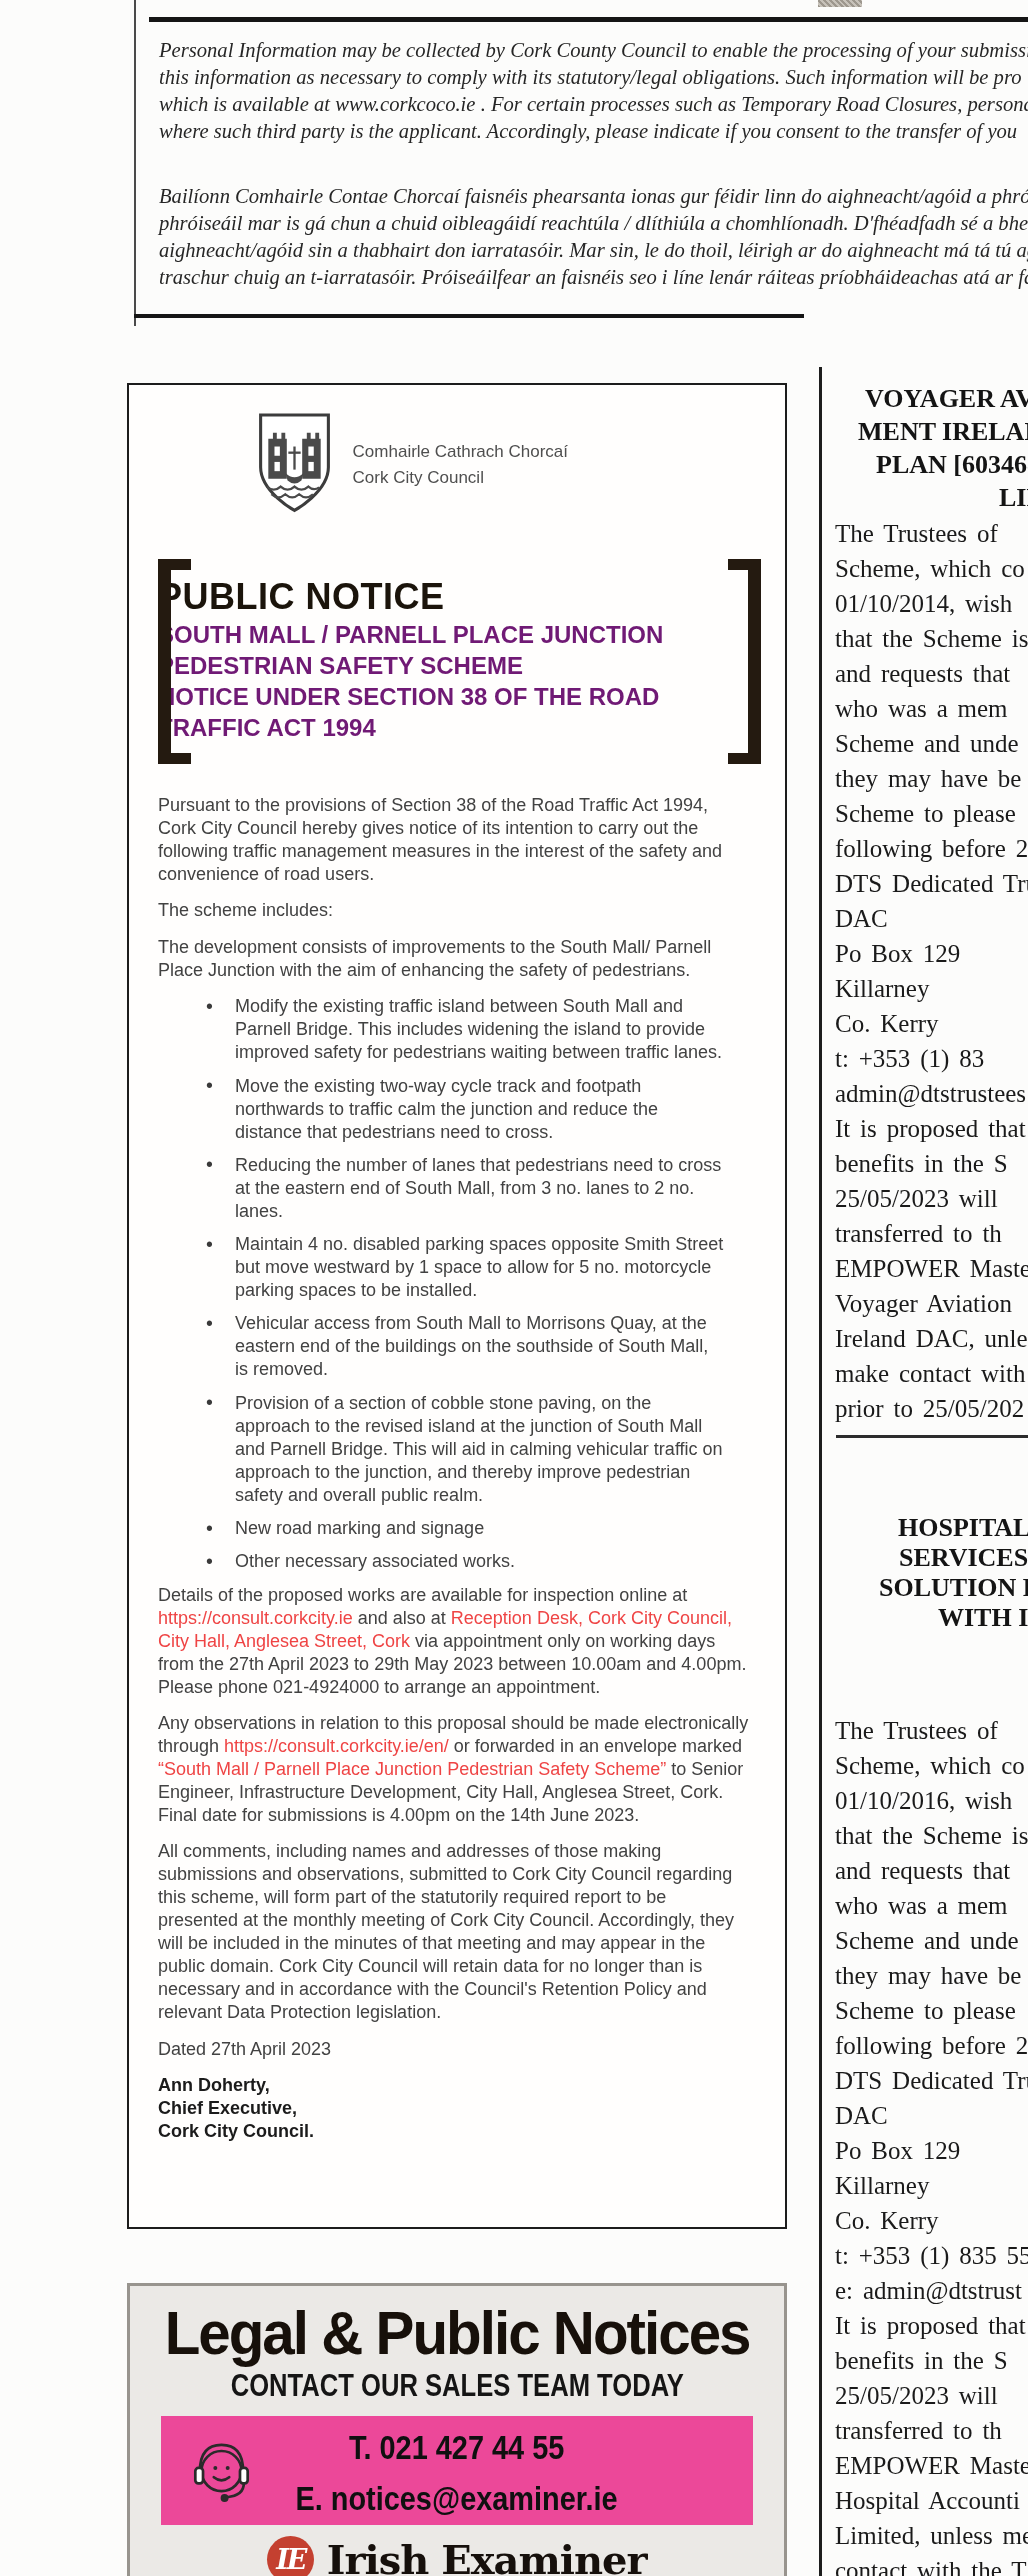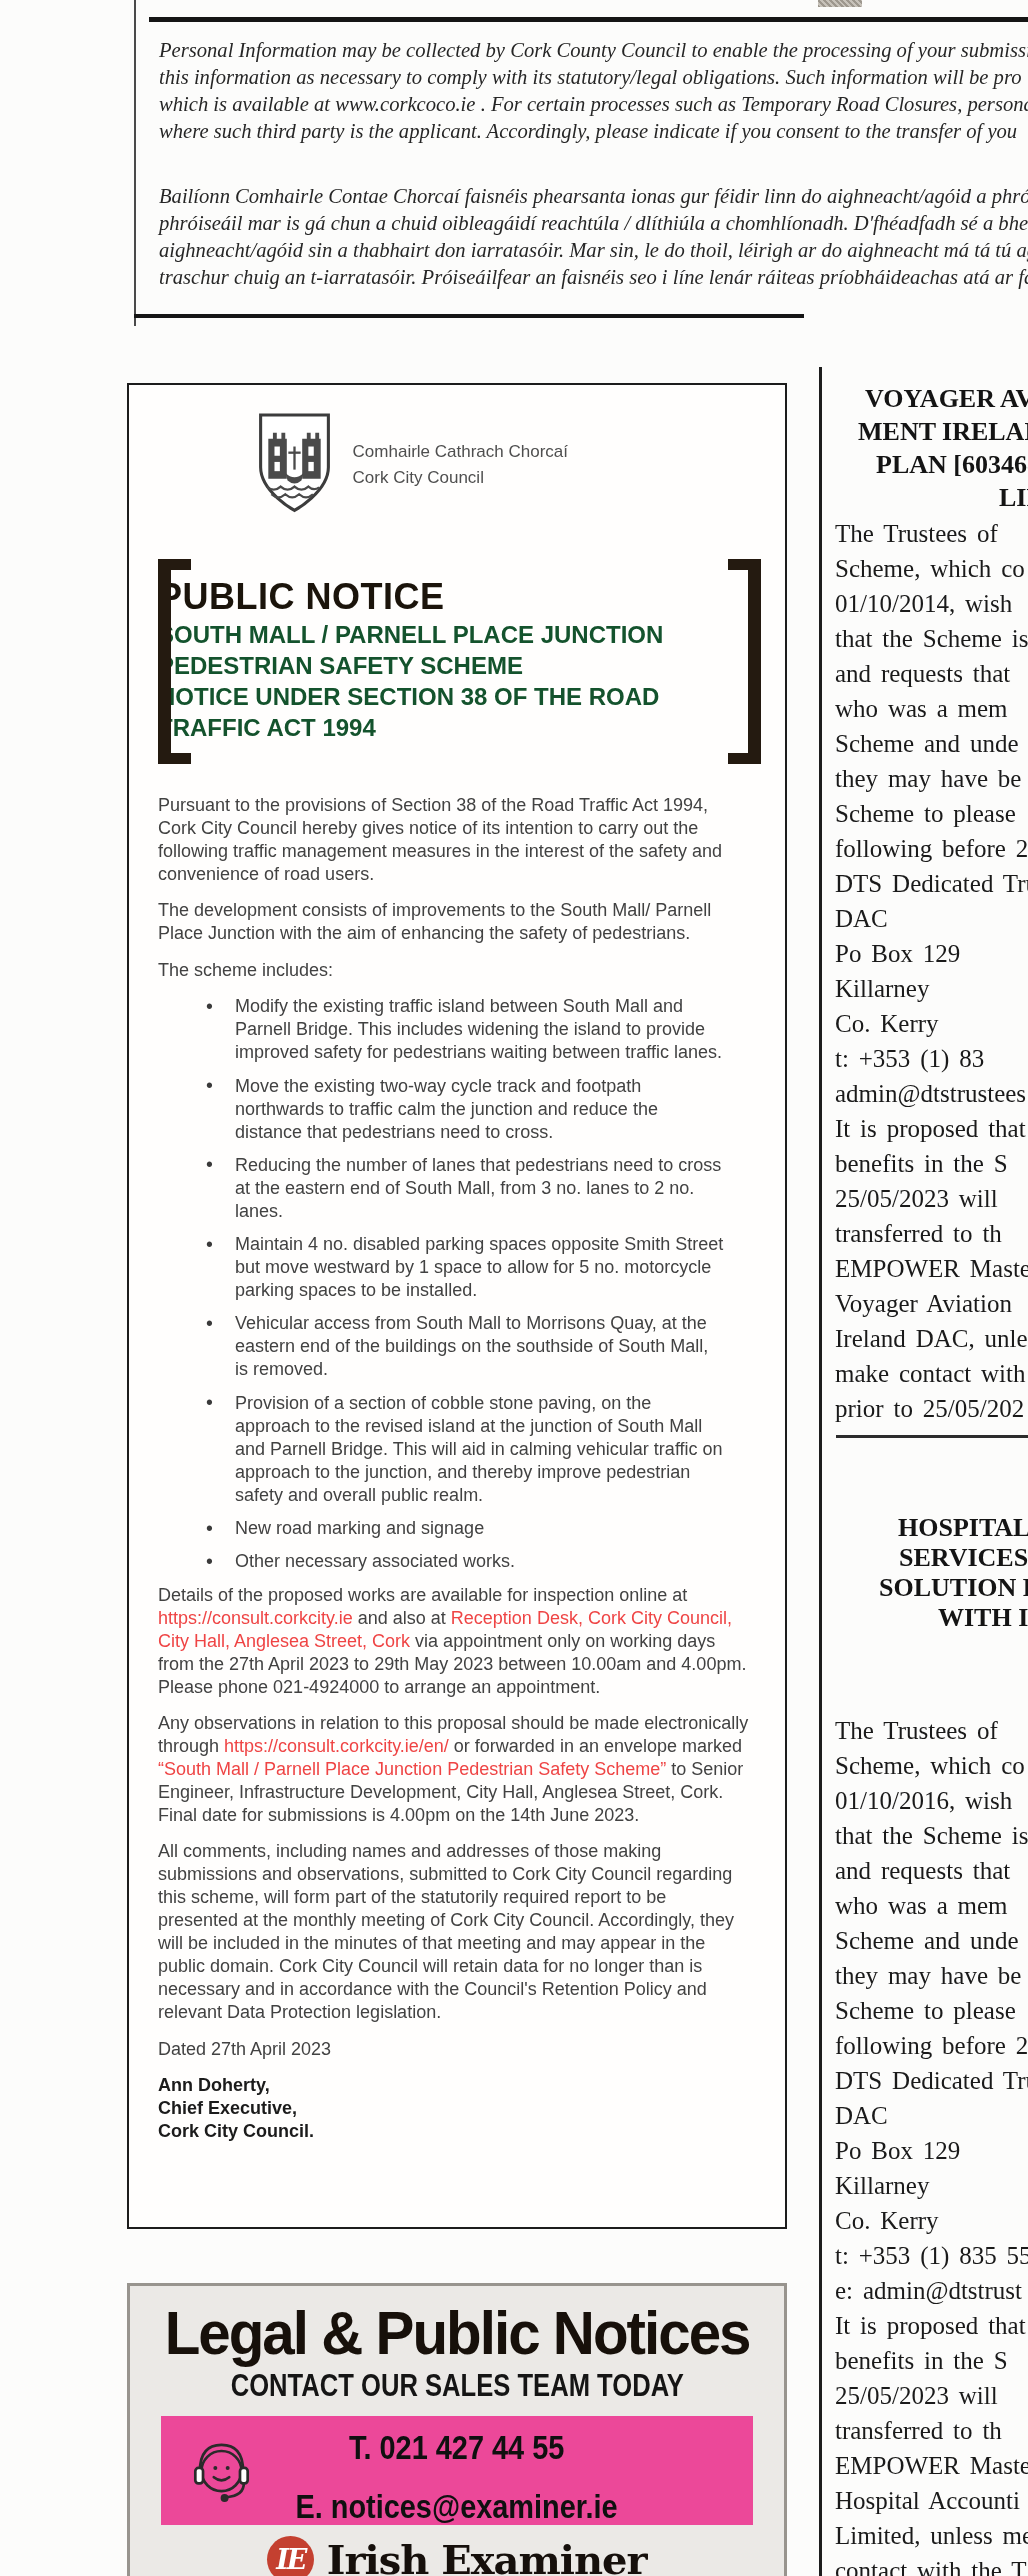--- a/index.html
+++ b/index.html
@@ -25,21 +25,21 @@
   }
   .crest-row{display:flex;align-items:flex-start;margin:27px 0 0 98px}
   .crest-svg{width:77px;height:106px;flex:0 0 auto}
   .org-text{margin:27px 0 0 19.6px;font-size:17px;line-height:26px;color:#4f4f4f}
 
   .header-block{position:relative;margin:41px auto 0;width:603px;padding:15.5px 0 21.6px}
   .bracket{position:absolute;top:0;bottom:0;width:33px;box-sizing:border-box}
   .bracket.left{left:0;border-left:13.4px solid #241a10;border-top:11.3px solid #241a10;border-bottom:11.3px solid #241a10}
   .bracket.right{right:0;border-right:13.4px solid #241a10;border-top:11.3px solid #241a10;border-bottom:11.3px solid #241a10}
   .pn-title{font-size:36px;line-height:44px;font-weight:800;letter-spacing:0.5px;color:#1b140b}
-  .pn-sub .sub-line{font-size:24px;line-height:31px;font-weight:800;color:#14532d}
+  .pn-sub .sub-line{font-size:24px;line-height:31px;font-weight:800;color:#701a75}
 
   .body-text{margin-top:30px;width:592px;font-size:18px;line-height:23px;color:#424242}
   .body-text p{margin:0 0 13.4px 0}
   .bullets{margin:2.1px 0 3.1px 47px;width:520px}
   .bullet-item{position:relative;padding-left:30px;margin-bottom:10.3px}
   .bullet-item::before{content:"•";position:absolute;left:1px;top:-0.5px;font-size:19.6px;color:#3a3a3a}
   .b{font-weight:400;color:#ef4444}
   .dated{margin-top:2.1px}
   .sig div{font-weight:700;color:#1b1b1b}
 
@@ -69,21 +69,21 @@
     box-shadow:0 7.2px 0 -1.5px #8d8d8d;
   }
   .ad-title{display:inline-block;margin-top:13.4px;font-size:62px;line-height:67px;font-weight:800;
     letter-spacing:-2.1px;color:#17100a;transform:scaleX(.94)}
   .ad-sub{display:inline-block;margin-top:1px;font-size:32px;line-height:36px;font-weight:800;
     letter-spacing:0;color:#151515;transform:scaleX(.8)}
   .ad-panel{position:relative;margin:12.4px auto 0;width:592px;height:109px;background:#ec4899}
   .headset-svg{position:absolute;left:21.6px;top:15.5px;width:77px;height:77px}
   .ad-phone,.ad-email{font-weight:800;color:#101010}
   .ad-phone{padding-top:12.4px;font-size:34px;line-height:38px}
-  .ad-email{margin-top:21px;font-size:34px;line-height:38px}
+  .ad-email{margin-top:13px;font-size:34px;line-height:38px}
   .squeeze{display:inline-block;transform:scaleX(.85)}
   .brand-row{margin-top:11.3px;display:flex;justify-content:center;align-items:center;gap:12.4px}
   .brand-badge{width:47px;height:47px;border-radius:50%;background:#c44030;color:#fff;
     font:italic 700 27px/47px "DejaVu Serif",serif;text-align:center;letter-spacing:-2.1px}
   .brand-name{font-family:"DejaVu Serif",serif;font-weight:700;font-size:40px;color:#16100c;letter-spacing:-1px}
 </style>
 </head>
 <body>
 
 <div class="abs" id="top-left-vline"></div>
@@ -141,22 +141,22 @@
     <div class="pn-sub">
         <div class="sub-line">SOUTH MALL / PARNELL PLACE JUNCTION</div>
         <div class="sub-line">PEDESTRIAN SAFETY SCHEME</div>
         <div class="sub-line">NOTICE UNDER SECTION 38 OF THE ROAD</div>
         <div class="sub-line">TRAFFIC ACT 1994</div>
       </div>
   </div>
 
   <div class="body-text">
     <p>Pursuant to the provisions of Section 38 of the Road Traffic Act 1994, Cork City Council hereby gives notice of its intention to carry out the following traffic management measures in the interest of the safety and convenience of road users.</p>
+    <p>The scheme includes:</p>
     <p>The development consists of improvements to the South Mall/ Parnell Place Junction with the aim of enhancing the safety of pedestrians.</p>
-    <p>The scheme includes:</p>
 
     <div class="bullets">
         <div class="bullet-item">Modify the existing traffic island between South Mall and Parnell Bridge.  This includes widening the island to provide improved safety for pedestrians waiting between traffic lanes.</div>
         <div class="bullet-item">Move the existing two-way cycle track and footpath northwards to traffic calm the junction and reduce the distance that pedestrians need to cross.</div>
         <div class="bullet-item">Reducing the number of lanes that pedestrians need to cross at the eastern end of South Mall, from 3 no. lanes to 2 no. lanes.</div>
         <div class="bullet-item">Maintain 4 no. disabled parking spaces opposite Smith Street but move westward by 1 space to allow for 5 no. motorcycle parking spaces to be installed.</div>
         <div class="bullet-item">Vehicular access from South Mall to Morrisons Quay, at the eastern end of the buildings on the southside of South Mall, is removed.</div>
         <div class="bullet-item">Provision of a section of cobble stone paving, on the approach to the revised island at the junction of South Mall and Parnell Bridge.  This will aid in calming vehicular traffic on approach to the junction, and thereby improve pedestrian safety and overall public realm.</div>
         <div class="bullet-item">New road marking and signage</div>
         <div class="bullet-item">Other necessary associated works.</div>

